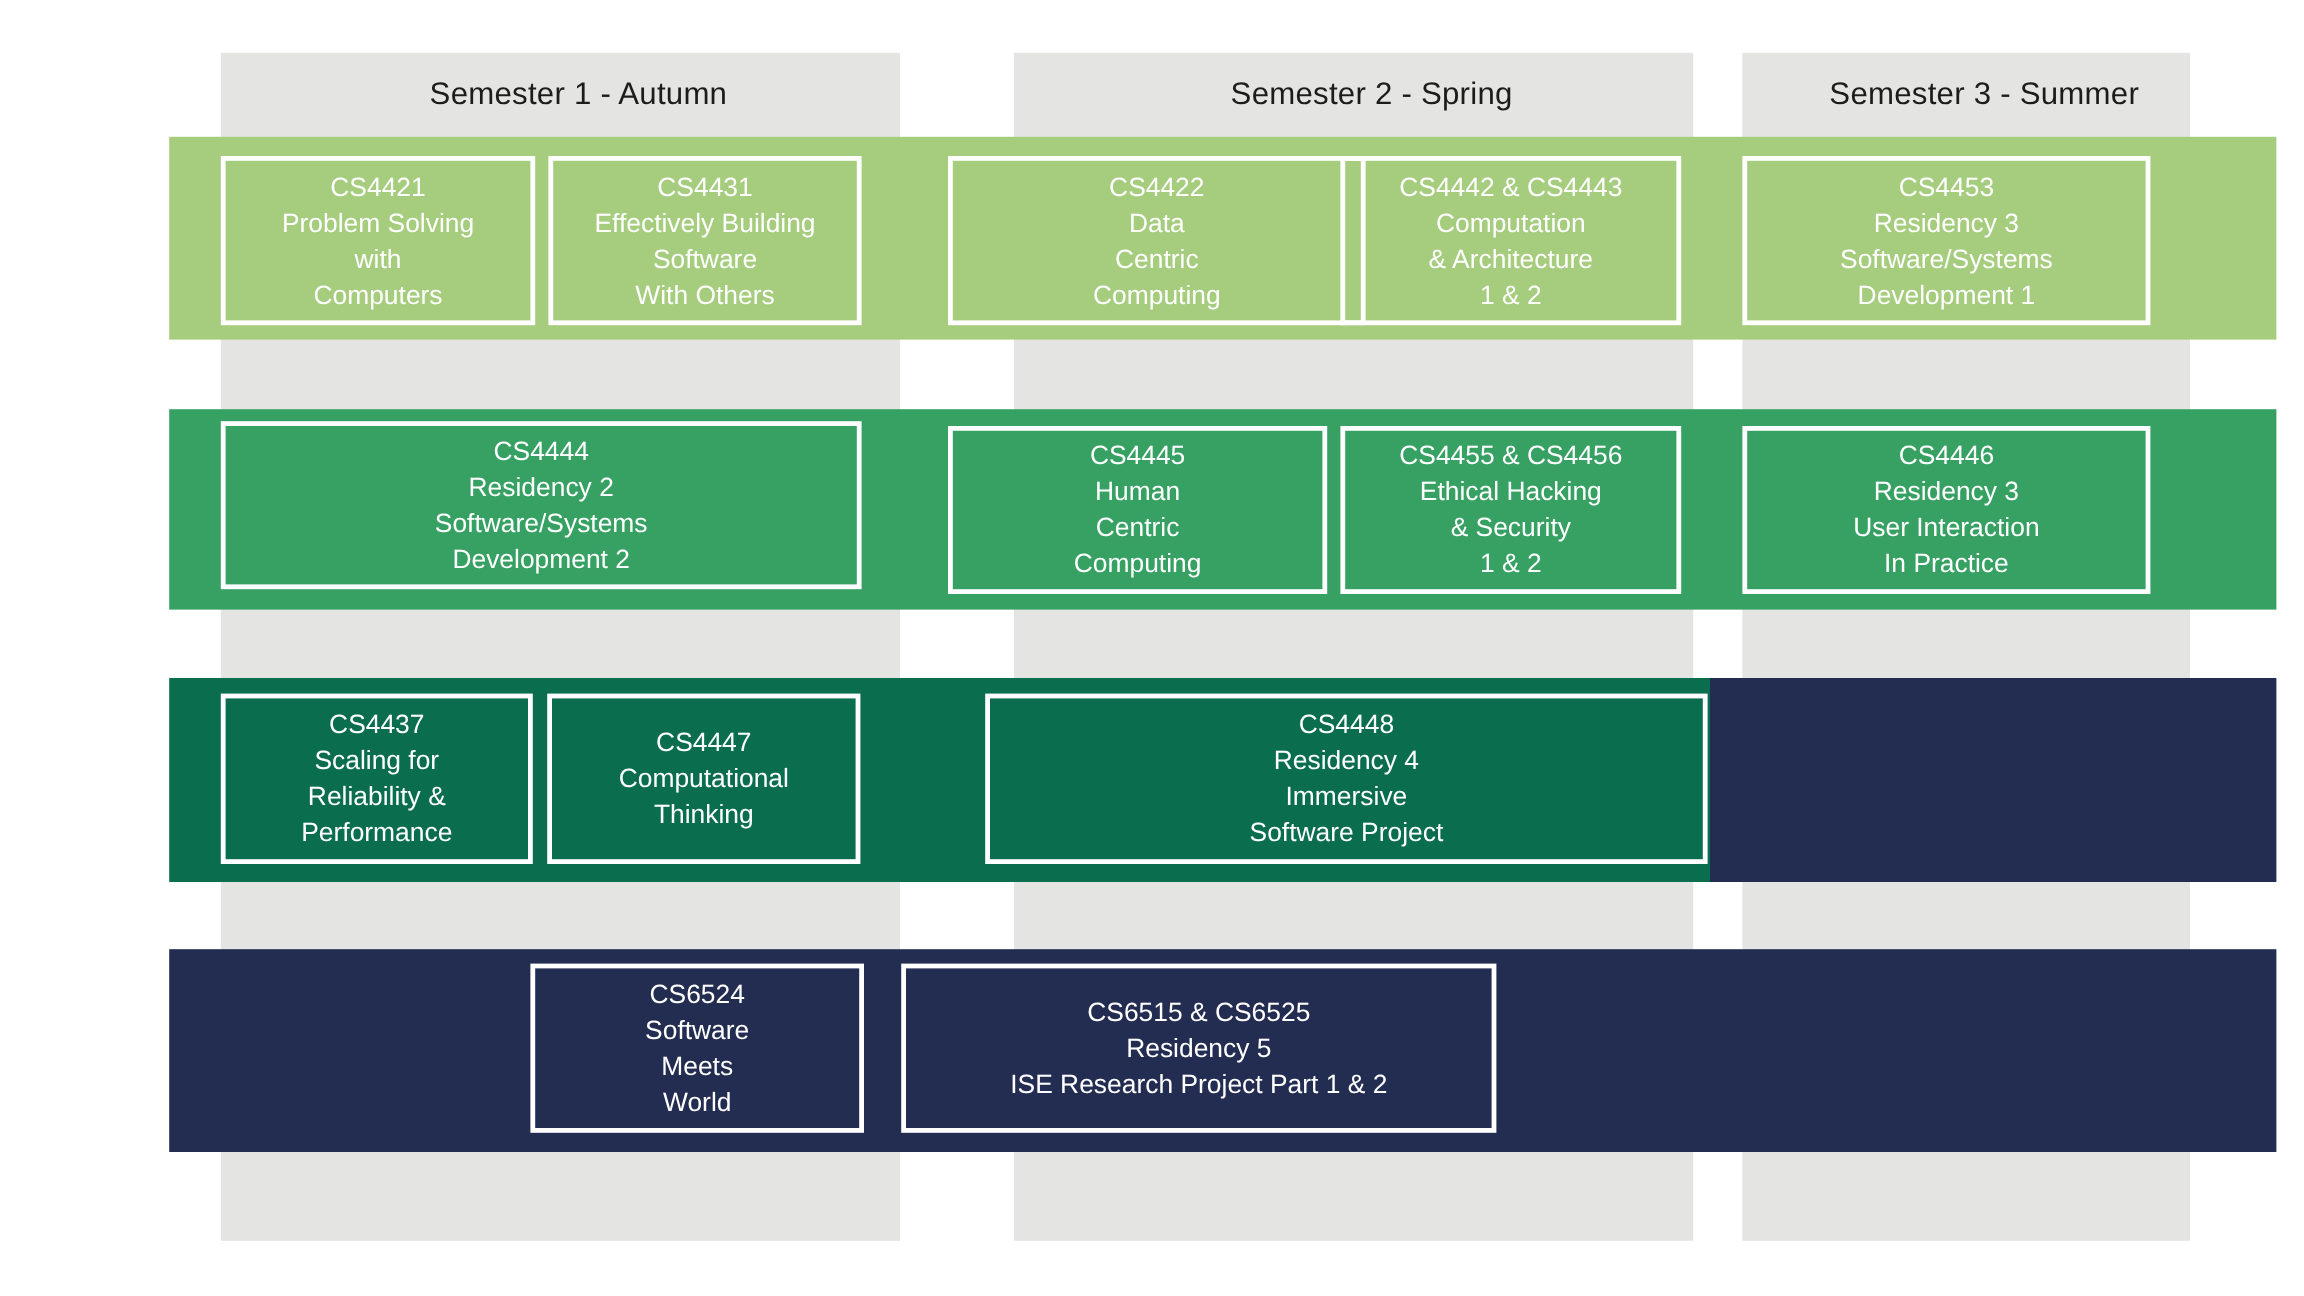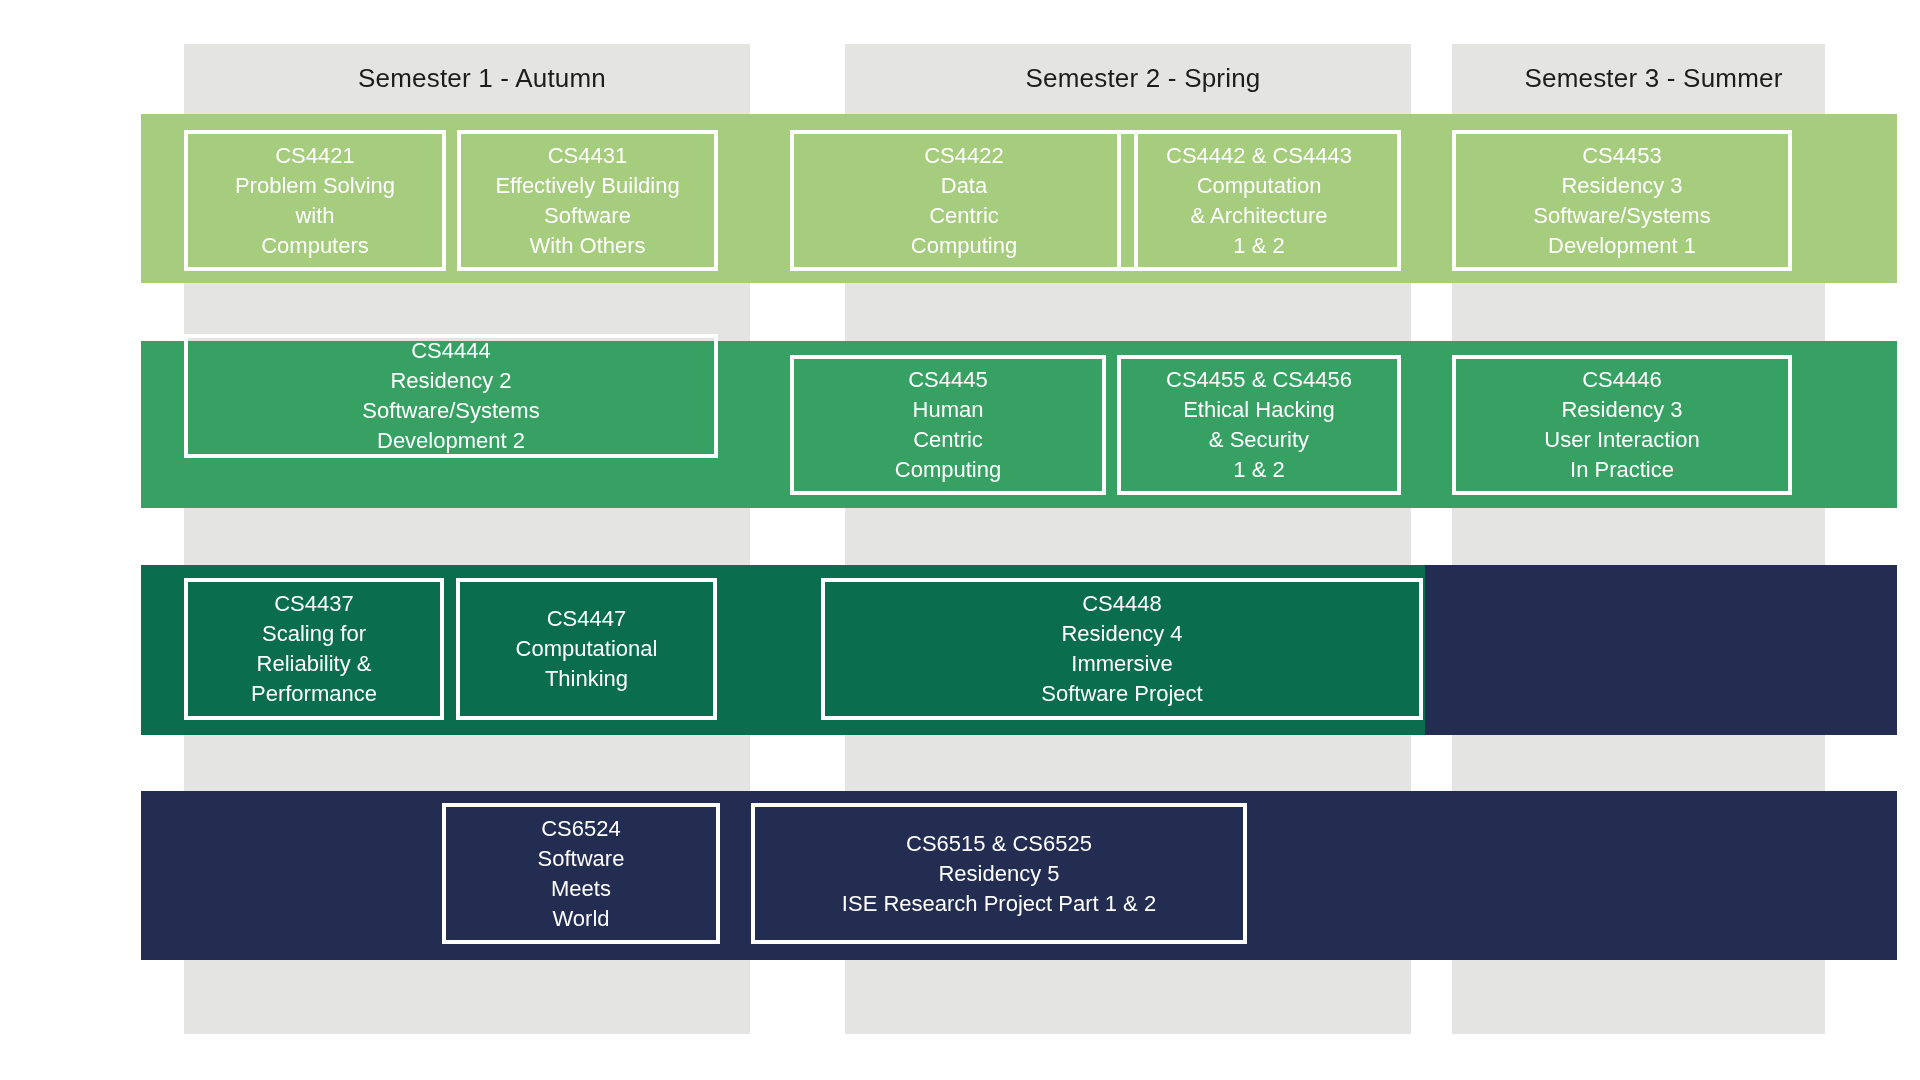--- a/index.html
+++ b/index.html
@@ -64,21 +64,21 @@
     <div>&amp; Architecture</div>
     <div>1 &amp; 2</div>
   </div>
   <div class="course" style="left:1452px;top:130px;width:340px;height:141px">
     <div>CS4453</div>
     <div>Residency 3</div>
     <div>Software/Systems</div>
     <div>Development 1</div>
   </div>
 
-  <div class="course" style="left:184px;top:334px;width:534px;height:124px">
+  <div class="course" style="left:184px;top:351px;width:534px;height:140px">
     <div>CS4444</div>
     <div>Residency 2</div>
     <div>Software/Systems</div>
     <div>Development 2</div>
   </div>
   <div class="course" style="left:790px;top:355px;width:316px;height:140px">
     <div>CS4445</div>
     <div>Human</div>
     <div>Centric</div>
     <div>Computing</div>

